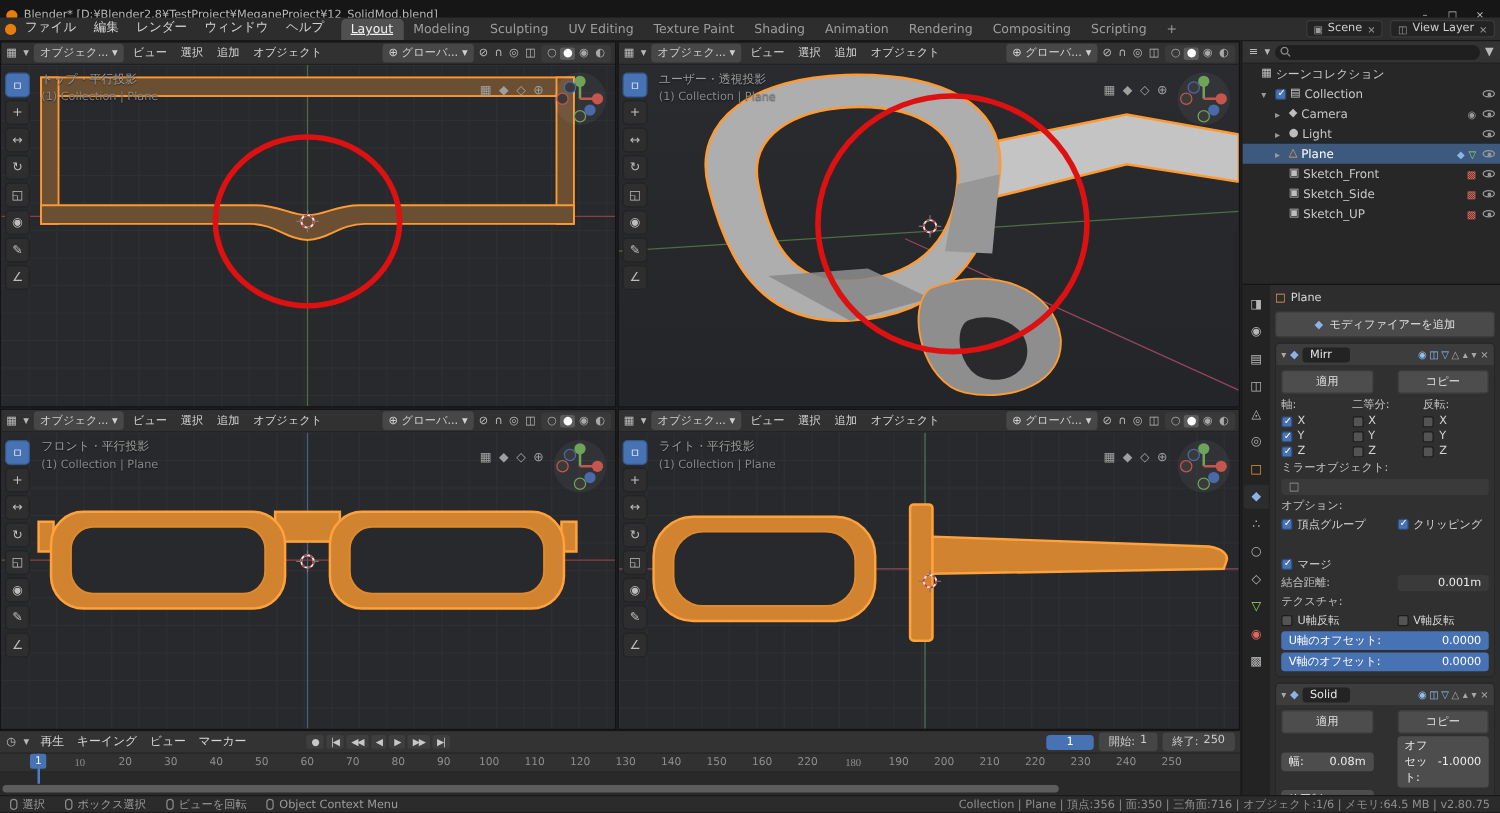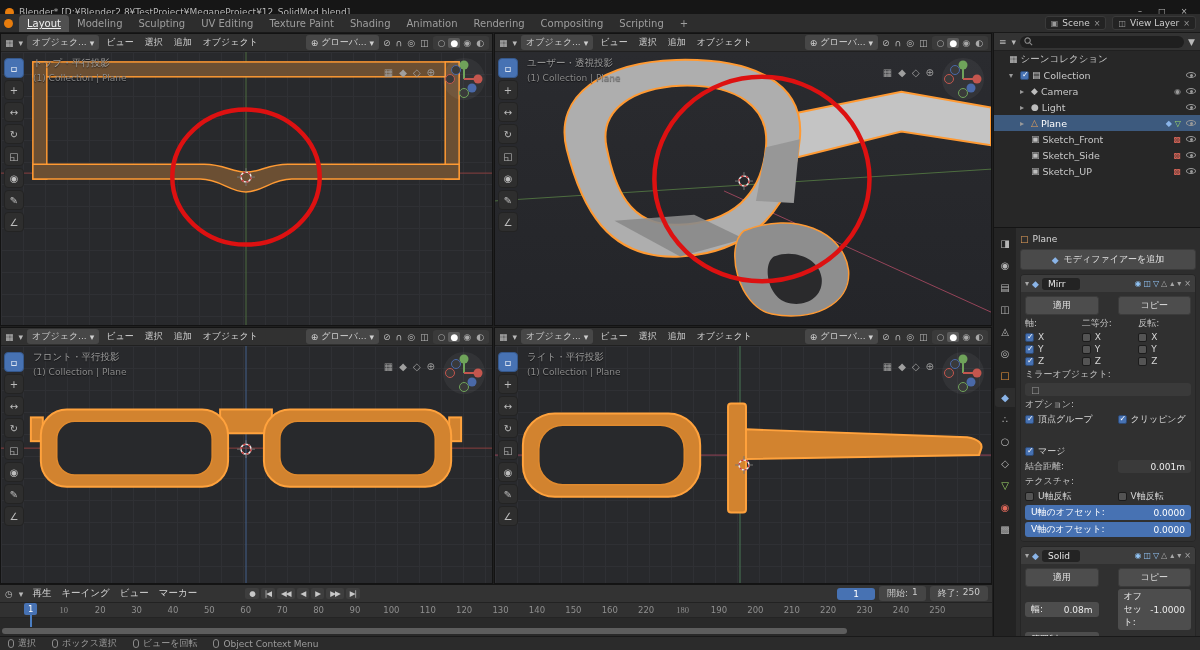--- a/index.html
+++ b/index.html
@@ -119,20 +119,27 @@
     <span class="title-text">Blender* [D:¥Blender2.8¥TestProject¥MeganeProject¥12_SolidMod.blend]</span>
     <div class="win-controls">
       <span>–</span>
       <span>□</span>
       <span>×</span>
     </div>
   </div>
 
   <div class="topbar">
     <span class="blogo" style="margin-bottom:4px"></span>
+    <nav id="main-menus" style="display:flex">
+        <span class="menu-item">ファイル</span>
+        <span class="menu-item">編集</span>
+        <span class="menu-item">レンダー</span>
+        <span class="menu-item">ウィンドウ</span>
+        <span class="menu-item">ヘルプ</span>
+      </nav>
     <div class="ws-wrap" id="workspaces">
         <span class="ws-tab active">Layout</span>
         <span class="ws-tab">Modeling</span>
         <span class="ws-tab">Sculpting</span>
         <span class="ws-tab">UV Editing</span>
         <span class="ws-tab">Texture Paint</span>
         <span class="ws-tab">Shading</span>
         <span class="ws-tab">Animation</span>
         <span class="ws-tab">Rendering</span>
         <span class="ws-tab">Compositing</span>
@@ -844,15 +851,16 @@
         </span>
         <span class="hint">
           <span class="mouse"></span>
           <span>ビューを回転</span>
         </span>
         <span class="hint">
           <span class="mouse"></span>
           <span>Object Context Menu</span>
         </span>
       </span>
+    <span class="sb-right">Collection | Plane | 頂点:356 | 面:350 | 三角面:716 | オブジェクト:1/6 | メモリ:64.5 MB | v2.80.75</span>
   </div>
 
 </div>
 
 </body></html>

